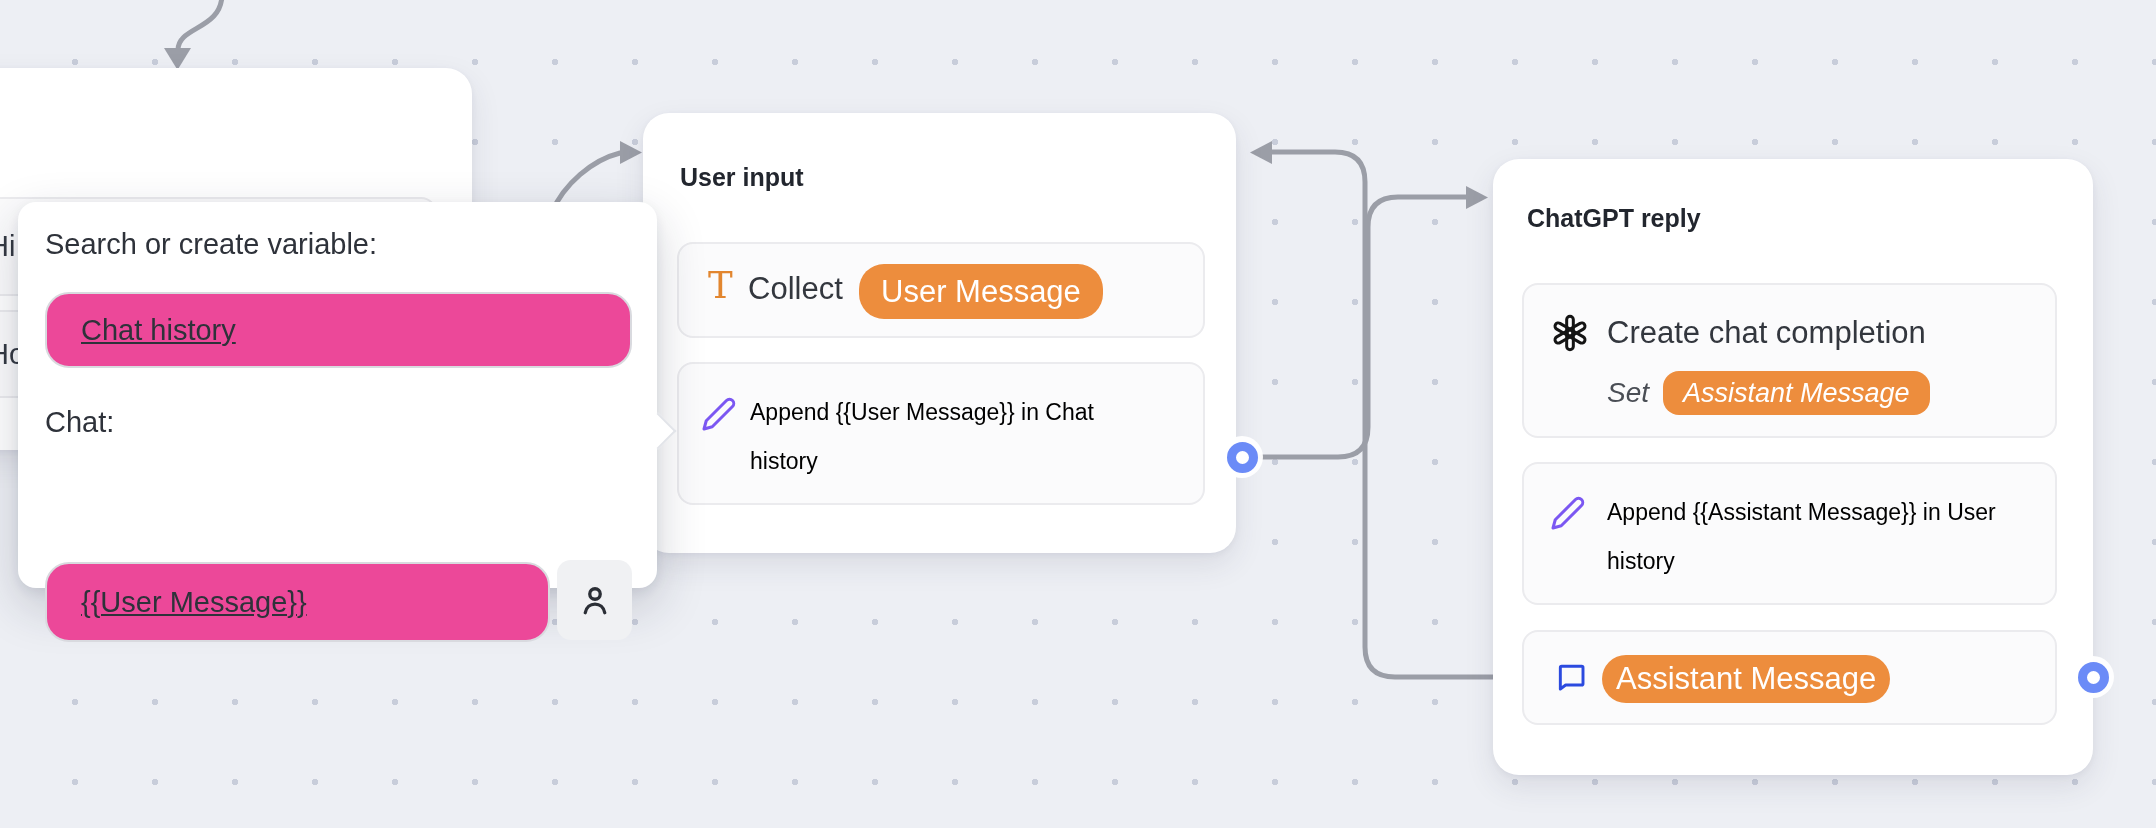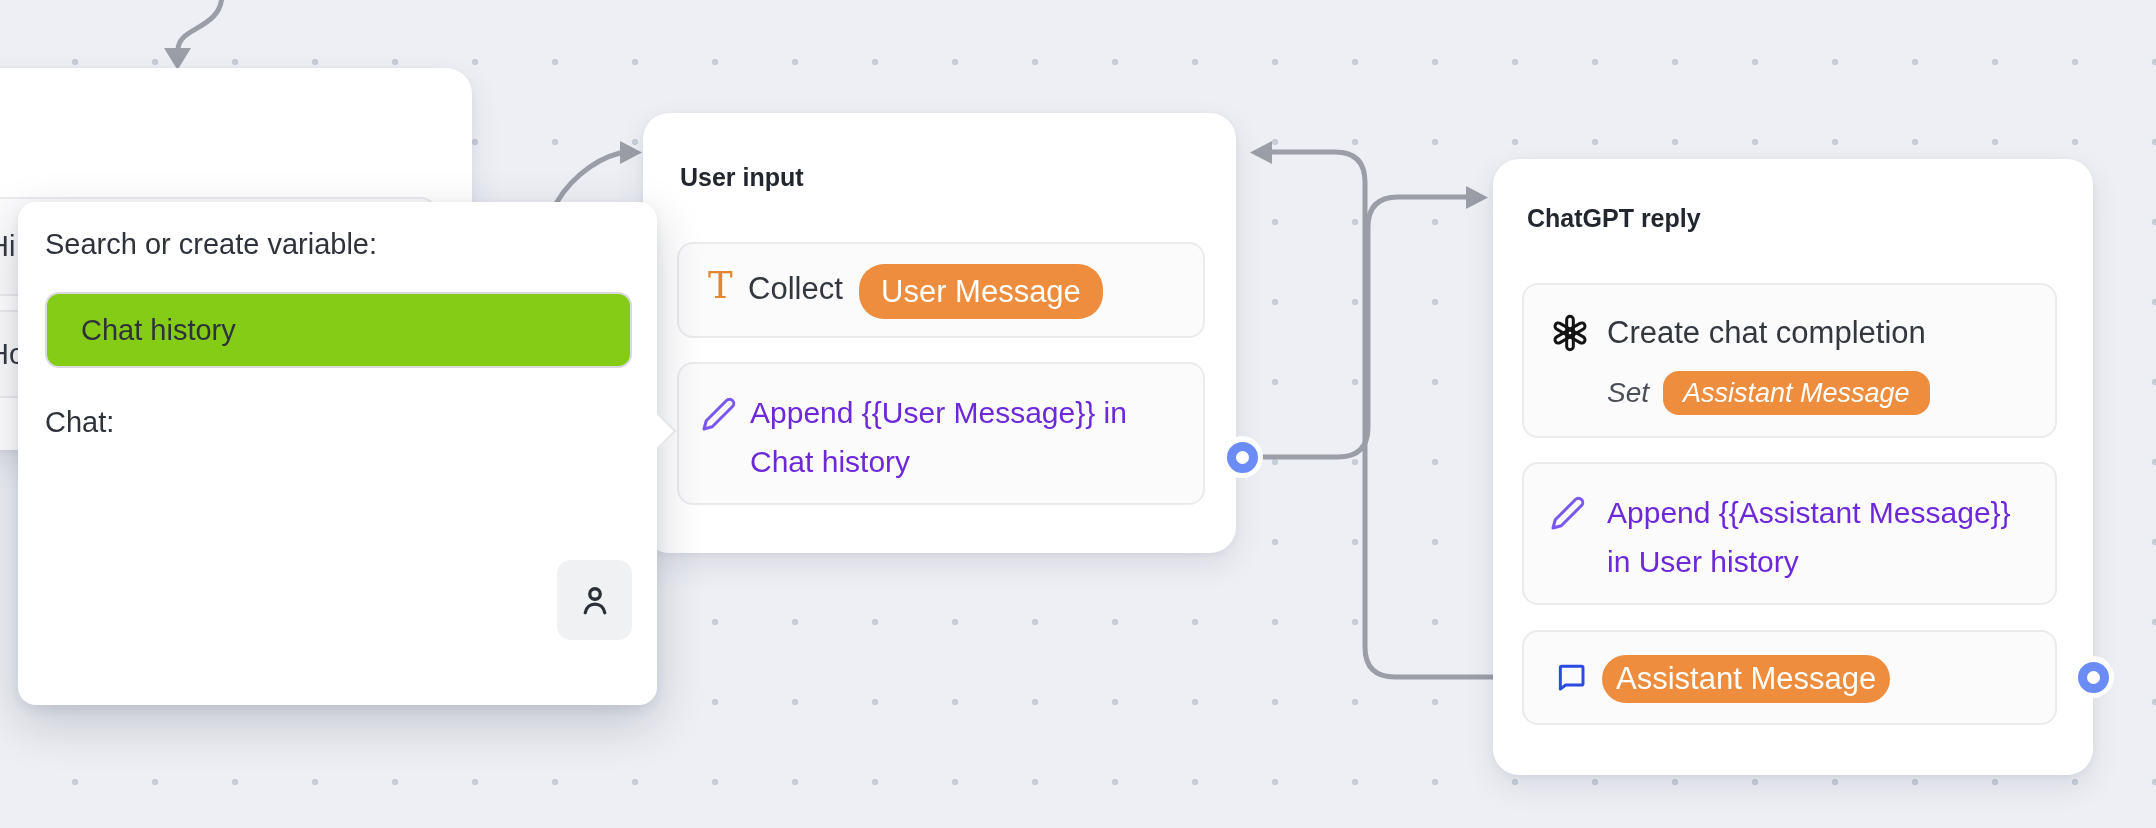--- a/index.html
+++ b/index.html
@@ -18,42 +18,42 @@
   }
   .node-title{position:absolute;font-size:25px;font-weight:bold;color:#22262e;white-space:nowrap;}
   .row{
     position:absolute;background:#fbfbfc;border:2px solid #ebebee;border-radius:16px;
     box-sizing:border-box;
   }
   .badge{
     position:absolute;display:inline-flex;align-items:center;justify-content:center;
     color:#ffffff;border-radius:25px;white-space:nowrap;
   }
-  .gray-text{position:absolute;color:#6d28d9;font-size:30px;line-height:49px;}
+  .gray-text{position:absolute;color:#000000;font-size:23px;line-height:49px;}
   .dark{color:#33373e;}
   .port{
     position:absolute;width:42px;height:42px;border-radius:50%;
     background:rgba(255,255,255,0.95);display:flex;align-items:center;justify-content:center;
     transform:translate(-50%,-50%);
   }
   .port-ring{width:31px;height:31px;border-radius:50%;border:9px solid #6b8bf7;background:#fff;box-sizing:border-box;}
   .popup{
-    position:absolute;left:18px;top:202px;width:639px;height:503px;background:#fff;border-radius:18px;
+    position:absolute;left:18px;top:202px;width:639px;height:386px;background:#fff;border-radius:18px;
     box-shadow:0 18px 50px rgba(30,35,60,0.20), 0 4px 12px rgba(30,35,60,0.08);
   }
   .popup-tail{
     position:absolute;left:627px;top:216px;width:24px;height:24px;background:#fff;
     border-top:2px solid #e2e4e9;border-right:2px solid #e2e4e9;transform:rotate(45deg);
   }
   .popup-label{position:absolute;font-size:29px;color:#2e323a;white-space:nowrap;}
   .field{
-    position:absolute;border:2px solid #d9dadf;border-radius:14px;background:#84cc16;
+    position:absolute;border:2px solid #d9dadf;border-radius:24px;background:#ec4899;
     box-sizing:border-box;font-size:29px;color:#2e323a;
     font-family:"Liberation Sans","DejaVu Sans",sans-serif;
-    padding:0 0 0 34px;display:flex;align-items:center;
+    padding:0 0 0 34px;display:flex;align-items:center;text-decoration:underline;
   }
   input.field{outline:none;}
   .icon-btn{
     position:absolute;background:#f0f1f3;border:none;border-radius:14px;
     display:flex;align-items:center;justify-content:center;cursor:pointer;
   }
   .start-row{display:flex;align-items:center;padding-left:166px;font-size:29px;color:#343942;}
   svg{display:block;}
 </style>
 </head>
@@ -159,20 +159,21 @@
 <div class="popup">
   <div class="popup-tail"></div>
 
   <div class="popup-label" style="left:27px;top:26px;">Search or create variable:</div>
 
   <input class="field" style="left: 27px; top: 90px; width: 587px; height: 76px;" value="Chat history">
 
   <div class="popup-label" style="left:27px;top:204px;">Chat:</div>
 
 
+  <input class="field" style="left: 27px; top: 360px; width: 505px; height: 80px;" value="{{User Message}}">
 
   <button class="icon-btn" style="left:539px;top:358px;width:75px;height:80px;">
     <span>
       <svg width="36" height="36" viewBox="0 0 24 24" fill="none" stroke="#2b2f36" stroke-width="2.2" stroke-linecap="round">
         <circle cx="12" cy="8" r="3.5"></circle>
         <path d="M5.5 20.5c.7-3.8 3.4-5.8 6.5-5.8s5.8 2 6.5 5.8"></path>
       </svg>
     </span>
   </button>
 </div>

